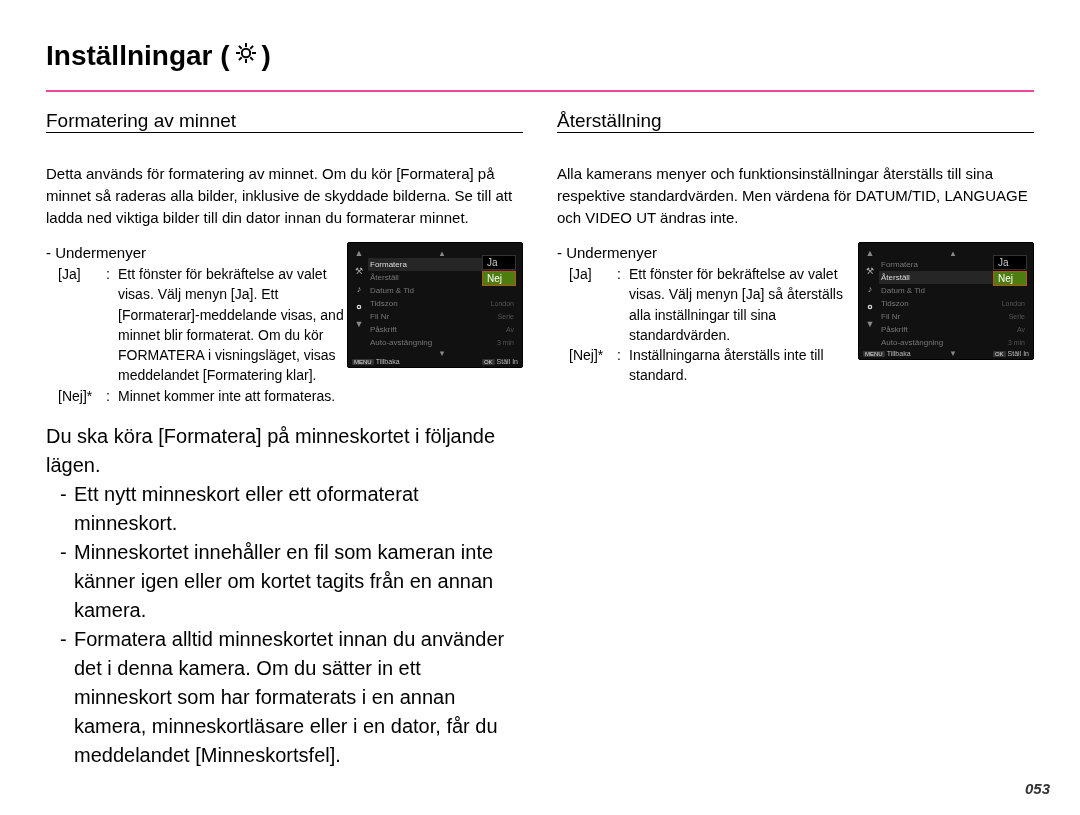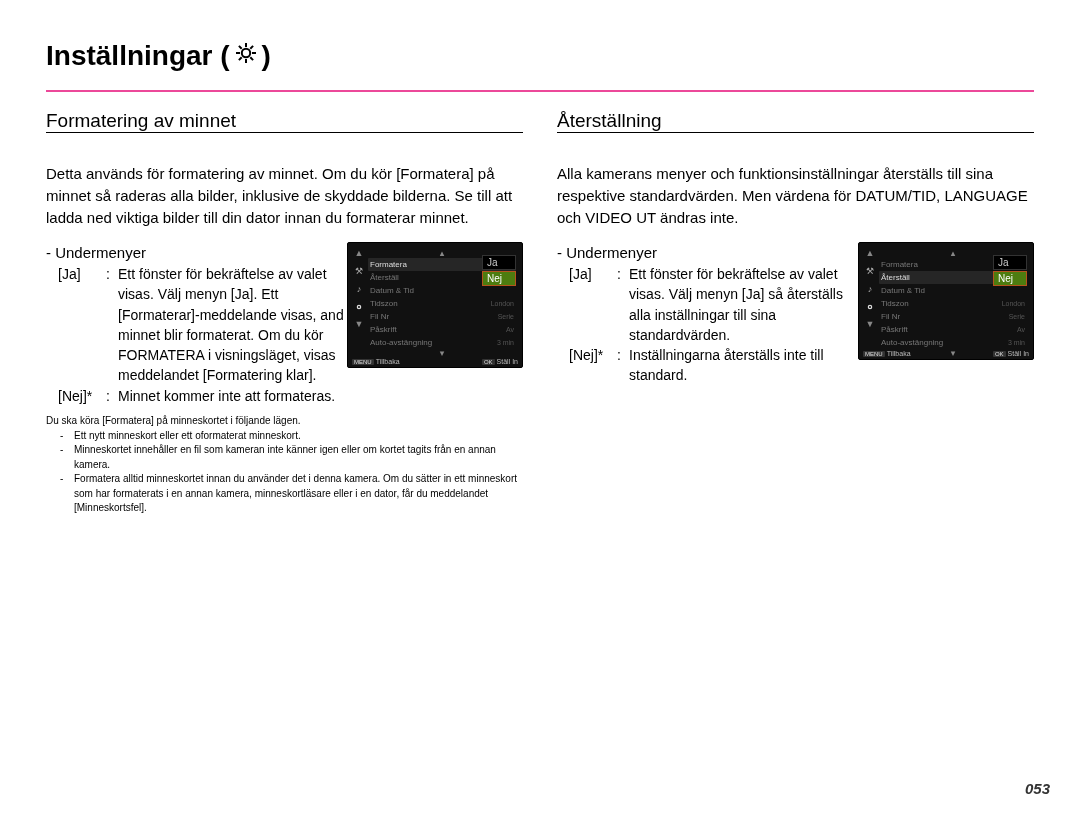--- a/index.html
+++ b/index.html
@@ -13,21 +13,21 @@
   .note-list .sq{display:inline-block;width:9px;height:9px;background:#000;margin-right:6px;position:relative;top:-1px}
   .note-list .xmark{font-size:15px;margin-right:4px}
   .sec-head{font-size:19px;font-weight:normal;border-bottom:1px solid #000;margin:0 0 30px 0}
   .body-text{font-size:15px;line-height:1.45}
   .sub-row{display:flex;align-items:flex-start;}
   .sub-text{flex:1}
   .kv{display:flex;font-size:14px;line-height:1.45;margin-left:12px}
   .kv .k{flex:0 0 48px}
   .kv .c{flex:0 0 12px}
   .kv .v{flex:1}
-  .bullets{font-size:10px;line-height:1.45;margin-top:8px}
+  .bullets{font-size:20px;line-height:1.45;margin-top:16px}
   .bullets .row{display:flex;}
   .bullets .dash{flex:0 0 14px}
   .pagenum{position:absolute;right:30px;bottom:18px;font-size:15px;font-style:italic;font-weight:bold;color:#333}
 
   
   .lcd{width:176px;height:126px;background:#111;border:1px solid #000;border-radius:2px;font-size:8px;color:#777;position:relative;box-sizing:border-box;padding:6px 4px 14px 4px;display:flex}
   .lcd.small{height:118px}
   .lcd .side{width:14px;display:flex;flex-direction:column;align-items:center;gap:8px;color:#aaa;font-size:9px}
   .lcd .side .sicon{width:10px;height:10px;display:flex;align-items:center;justify-content:center}
   .lcd .arrow{color:#888;font-size:9px;line-height:1}

